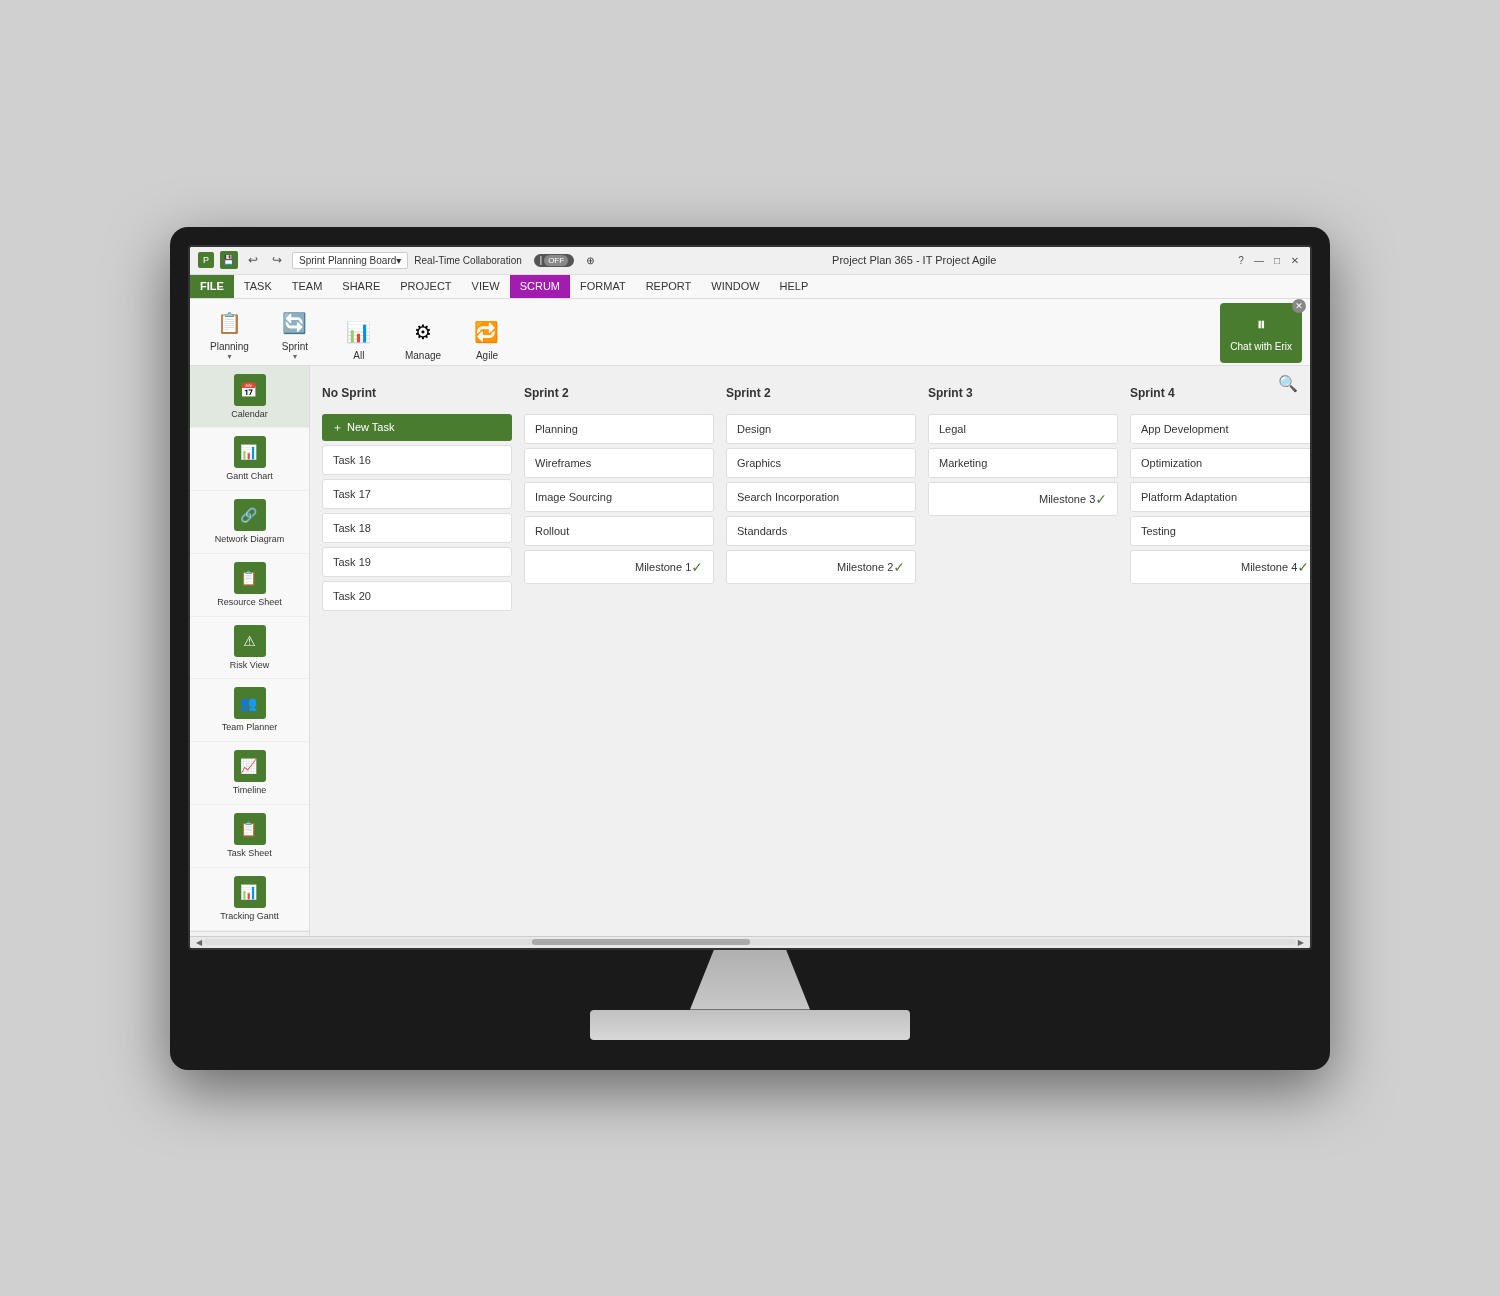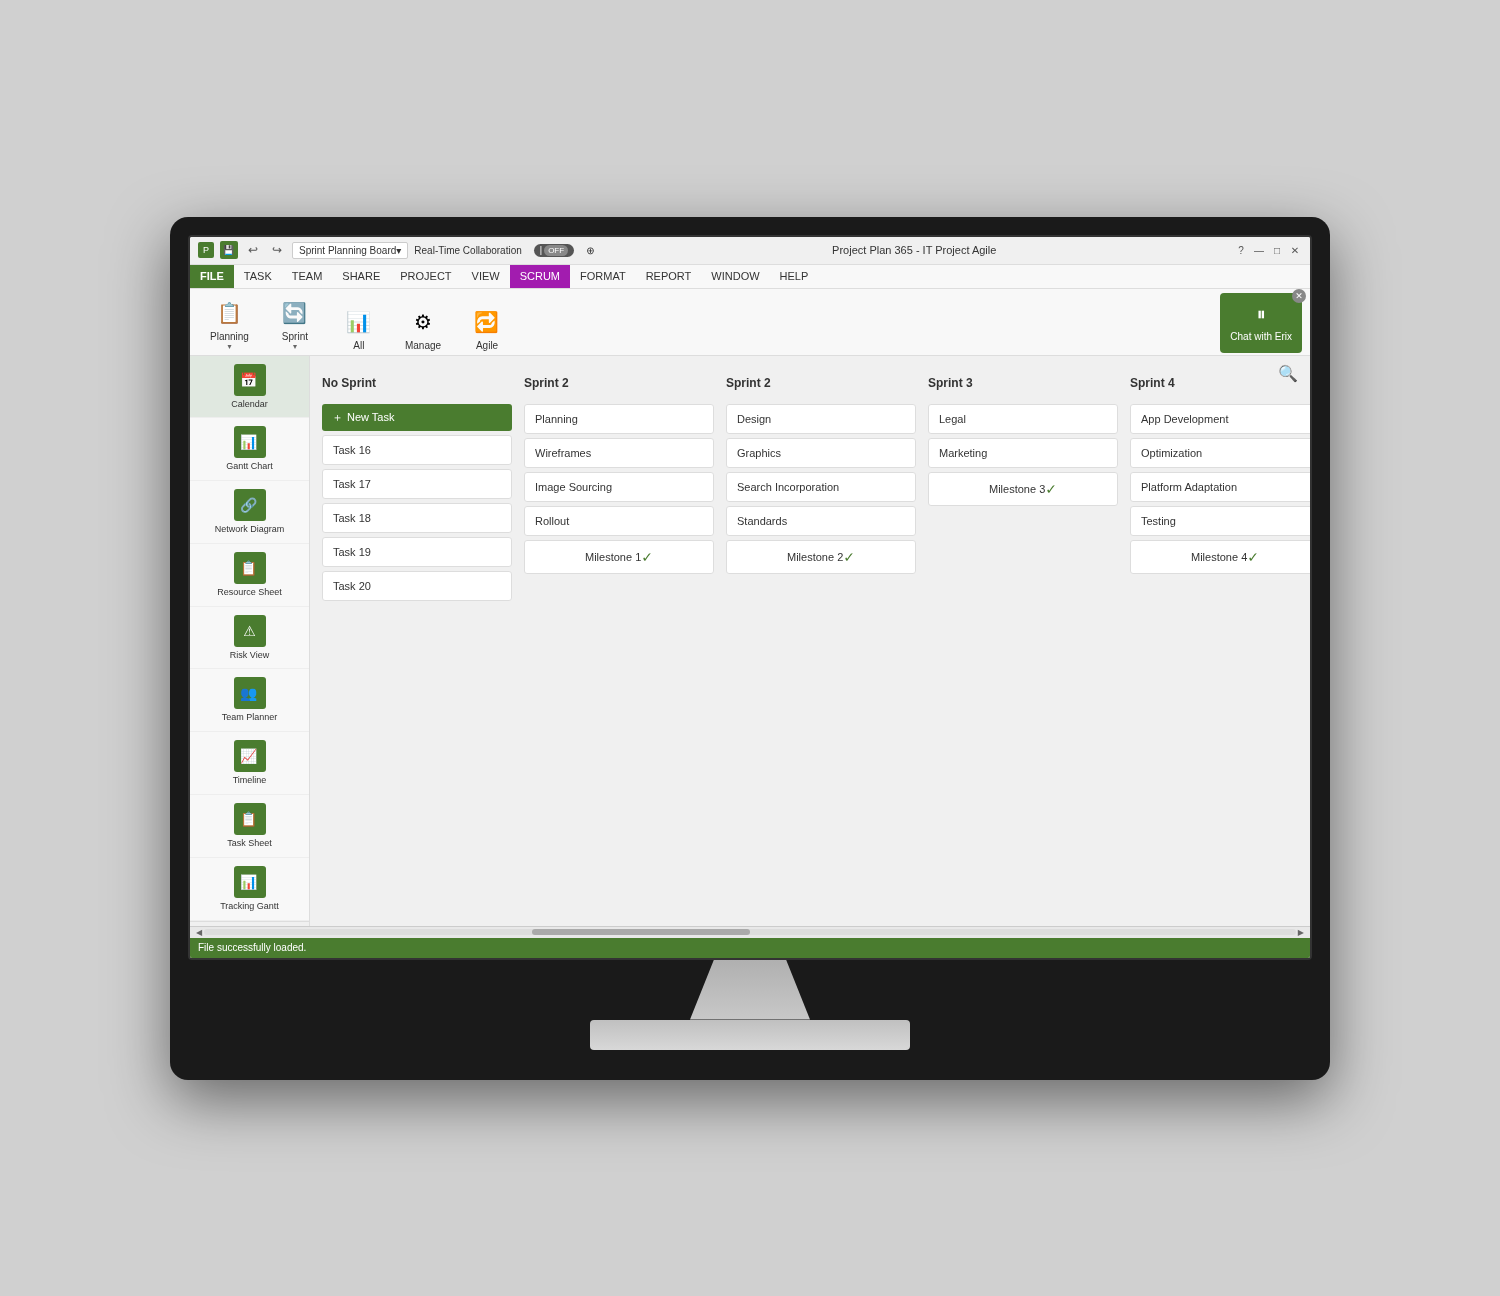--- a/index.html
+++ b/index.html
@@ -327,21 +327,21 @@
       margin-bottom: 4px;
       font-size: 11px;
       color: #333;
       cursor: pointer;
       position: relative;
     }
 
     .task-card.milestone {
       display: flex;
       align-items: center;
-      justify-content: center;
+      justify-content: flex-end;
     }
 
     .milestone-check {
       color: #4a7c2f;
       font-size: 14px;
     }
 
     .new-task-btn {
       background: #4a7c2f;
       color: white;
@@ -648,23 +648,20 @@
     </div>
 
     <div class="scrollbar-area">
       <span class="scroll-arrow">◀</span>
       <div class="scroll-track">
         <div class="scroll-thumb"></div>
       </div>
       <span class="scroll-arrow">▶</span>
     </div>
 
-    <div class="bottom-bar">
-      <span class="status-text">File successfully loaded.</span>
-    </div>
 
   </div>
 
   <div class="monitor-stand-base">
     <div class="monitor-neck"></div>
     <div class="monitor-foot"></div>
   </div>
 </div>
 
 </body></html>

